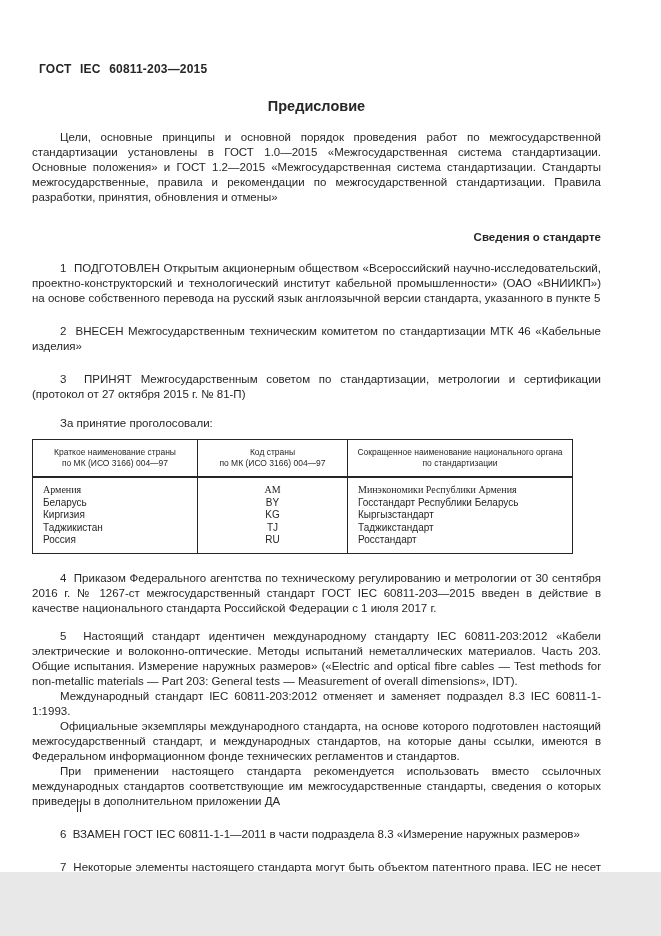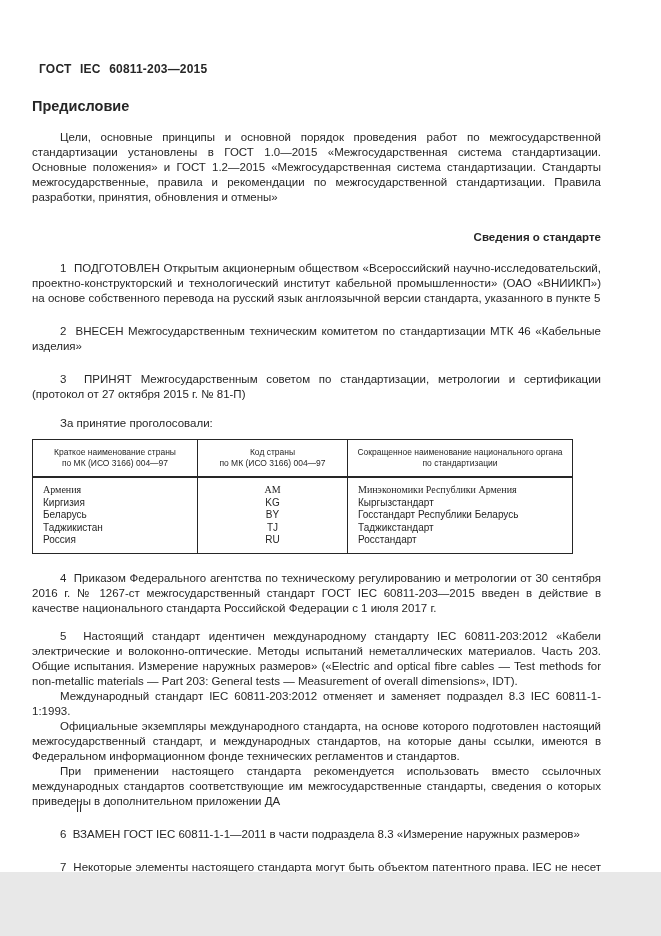--- a/index.html
+++ b/index.html
@@ -18,20 +18,21 @@
   .doc-header {
     font-size: 12px;
     font-weight: bold;
     word-spacing: 5px;
     letter-spacing: 0.2px;
     margin: 0 0 0 7px;
   }
   .title {
     font-size: 14.5px;
     font-weight: bold;
+    text-align: center;
     margin: 22px 0 16px 0;
   }
   .para {
     font-size: 11.5px;
     line-height: 15px;
     text-align: justify;
     text-indent: 28px;
     margin: 0 0 13px 0;
   }
   .section-heading {
@@ -120,28 +121,28 @@
 по стандартизации</th>
       </tr>
     </thead>
     <tbody>
       <tr>
         <td>Армения</td>
         <td class="center">AM</td>
         <td>Минэкономики Республики Армения</td>
       </tr>
       <tr>
+        <td>Беларусь</td>
+        <td class="center">BY</td>
+        <td>Госстандарт Республики Беларусь</td>
+      </tr>
+      <tr>
         <td>Киргизия</td>
         <td class="center">KG</td>
         <td>Кыргызстандарт</td>
-      </tr>
-      <tr>
-        <td>Беларусь</td>
-        <td class="center">BY</td>
-        <td>Госстандарт Республики Беларусь</td>
       </tr>
       <tr>
         <td>Таджикистан</td>
         <td class="center">TJ</td>
         <td>Таджикстандарт</td>
       </tr>
       <tr>
         <td>Россия</td>
         <td class="center">RU</td>
         <td>Росстандарт</td>

